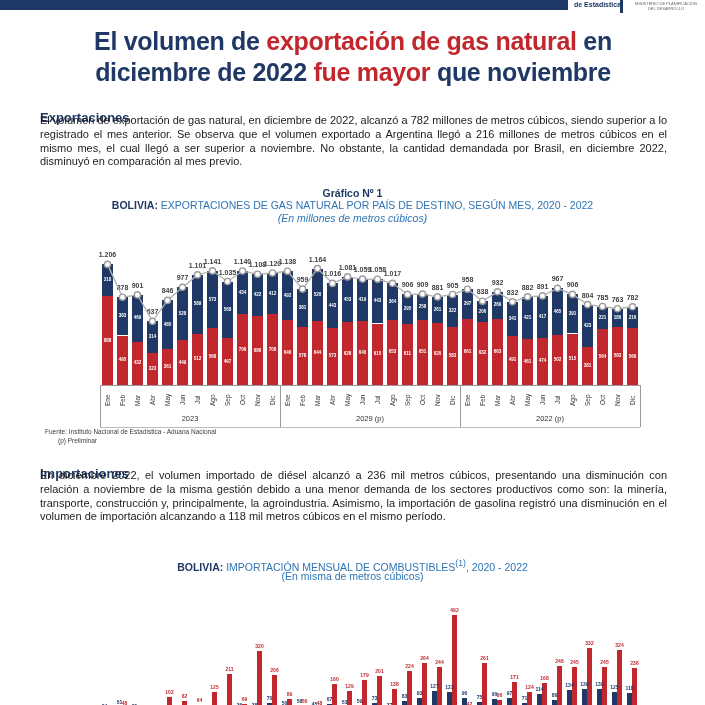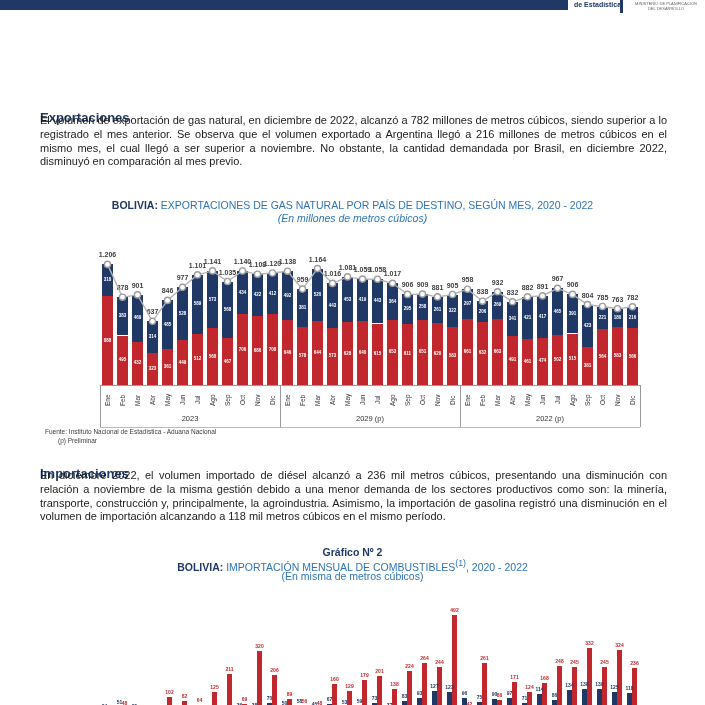--- a/index.html
+++ b/index.html
@@ -40,24 +40,26 @@
 </head>
 <body>
 
 <div id="page">
 
   <div class="topbar"></div>
   <div class="hdr-ine">de Estadística</div>
   <div class="hdr-sep"></div>
   <div class="hdr-min">MINISTERIO DE PLANIFICACIÓN DEL DESARROLLO</div>
 
+  <div class="title"><span>El volumen de </span><span class="red">exportación de gas natural</span><span> en</span><br><span>diciembre de 2022 </span><span class="red">fue mayor</span><span> que noviembre</span></div>
 
   <div class="sec-head" style="top:110px;">Exportaciones</div>
   <div class="body-text" style="top:114px;">El volumen de exportación de gas natural, en diciembre de 2022, alcanzó a 782 millones de metros cúbicos, siendo superior a lo registrado el mes anterior. Se observa que el volumen exportado a Argentina llegó a 216 millones de metros cúbicos en el mismo mes, el cual llegó a ser superior a noviembre. No obstante, la cantidad demandada por Brasil, en diciembre 2022, disminuyó en comparación al mes previo.</div>
 
+  <div class="g-title" style="top:187px;">Gráfico Nº 1</div>
   <div class="g-sub" style="top:199px;"><b>BOLIVIA:</b><span> EXPORTACIONES DE GAS NATURAL POR PAÍS DE DESTINO, SEGÚN MES, 2020 - 2022</span></div>
   <div class="g-unit" style="top:212px;font-style:italic;">(En millones de metros cúbicos)</div>
 
   <div id="chart1-layer">
       <div class="bar" style="left: 102px; top: 296.2px; width: 11px; height: 88.8px; background: rgb(193, 39, 45);"></div>
       <div class="bar" style="left: 102px; top: 264.4px; width: 11px; height: 31.8px; background: rgb(31, 56, 101);"></div>
       <div class="in-lab" style="left: 102px; top: 337.6px;">888</div>
       <div class="in-lab" style="left: 102px; top: 277.3px;">318</div>
       <div class="tot-lab" style="left: 90.5px; top: 251.4px;">1.206</div>
       <div class="mlab" style="left: 100px; top: 388px;">Ene</div>
@@ -320,21 +322,20 @@
       <div class="ylab" style="left: 280px; top: 414px; width: 180px;">2029 (p)</div>
       <div class="ylab" style="left: 460px; top: 414px; width: 180px;">2022 (p)</div>
     </div>
 
   <div class="src" style="left:45px;top:428px;">Fuente: Instituto Nacional de Estadística - Aduana Nacional</div>
   <div class="src" style="left:58px;top:437px;">(p) Preliminar</div>
 
   <div class="sec-head" style="top:466px;">Importaciones</div>
   <div class="body-text" style="top:469px;">En diciembre 2022, el volumen importado de diésel alcanzó a 236 mil metros cúbicos, presentando una disminución con relación a noviembre de la misma gestión debido a una menor demanda de los sectores productivos como son: la minería, transporte, construcción y, principalmente, la agroindustria. Asimismo, la importación de gasolina registró una disminución en el volumen de importación alcanzando a 118 mil metros cúbicos en el mismo período.</div>
 
-  <div class="g-title" style="top:546px;">Gráfico Nº 2</div>
   <div class="g-sub" style="top:558px;"><b>BOLIVIA:</b><span> IMPORTACIÓN MENSUAL DE COMBUSTIBLES</span><sup>(1)</sup><span>, 2020 - 2022</span></div>
   <div class="g-unit" style="top:570px;">(En misma de metros cúbicos)</div>
 
   <div id="chart2-layer">
       <div class="mini-lab" style="left: 97px; top: 702.86px; color: rgb(31, 56, 101);">34</div>
       <div class="mini-lab" style="left: 112px; top: 699.29px; color: rgb(31, 56, 101);">51</div>
       <div class="mini-lab" style="left: 117px; top: 699.92px; color: rgb(193, 39, 45);">48</div>
       <div class="mini-lab" style="left: 127px; top: 702.65px; color: rgb(31, 56, 101);">35</div>
       <div class="bar" style="left: 167px; top: 696.58px; width: 5px; height: 21.42px; background: rgb(193, 39, 45);"></div>
       <div class="mini-lab" style="left: 162px; top: 688.58px; color: rgb(193, 39, 45);">102</div>

